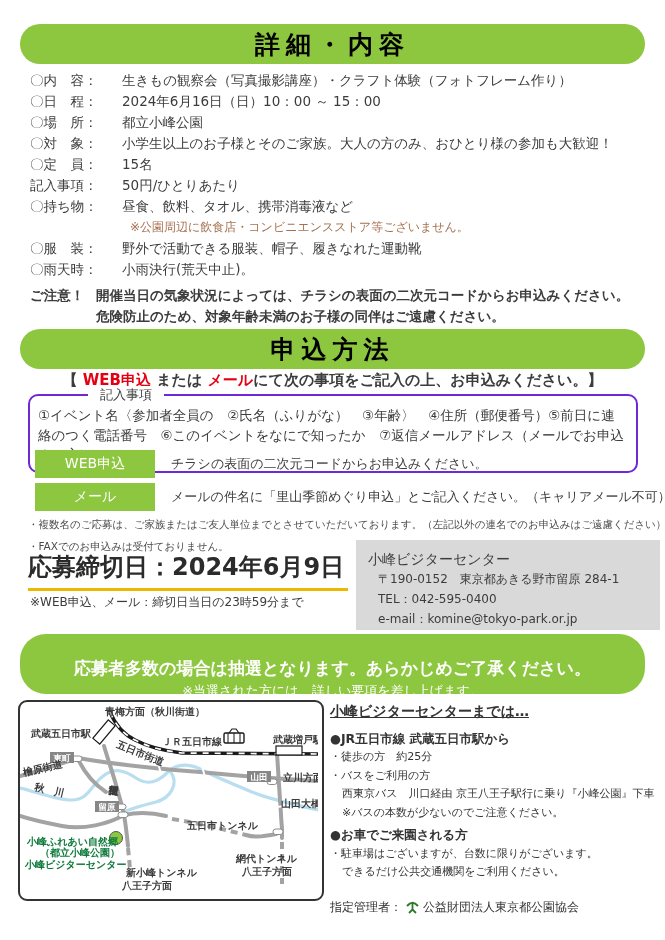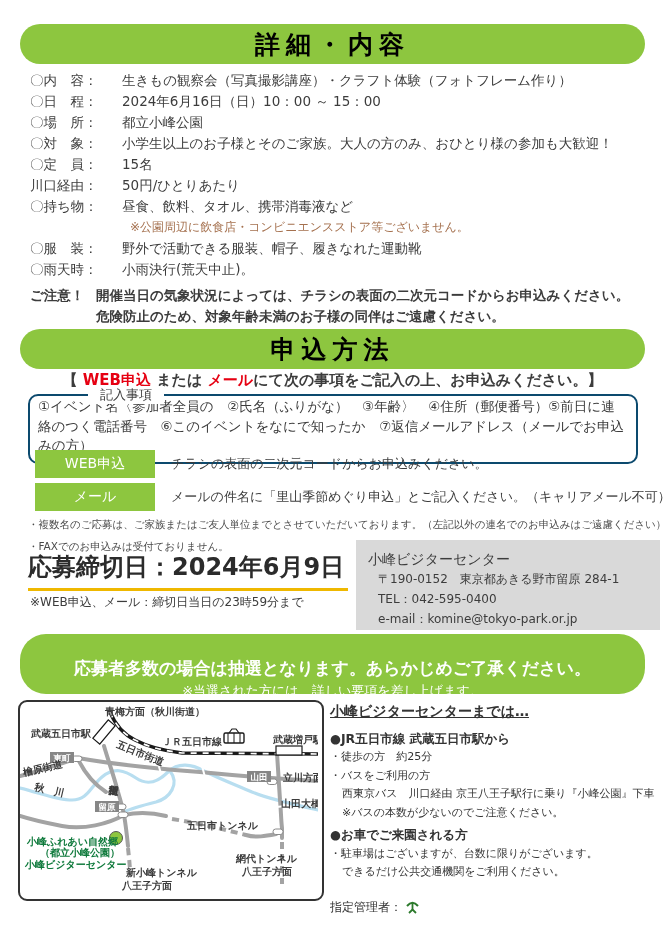--- a/index.html
+++ b/index.html
@@ -14,22 +14,22 @@
   .d-lbl{flex:none;width:92px;}
   .d-val{flex:1;}
   .d-note{padding-left:100px;color:#a5714f;font-size:12px;line-height:21px;}
   .caution{display:flex;margin-top:5px;font-weight:bold;font-size:13.5px;line-height:21px;}
   .c-lbl{flex:none;width:66px;}
   .caution-cont{padding-left:66px;font-weight:bold;font-size:13.5px;line-height:21px;}
   
   .apply-line{position:absolute;top:371px;left:0;width:665px;text-align:center;
               font-size:15px;font-weight:bold;}
   .red{color:#e60012;}
-  .form-box{position:absolute;top:394px;left:28px;width:590px;border:2px solid #0c4a6e;
-            border-radius:10px;padding:1px 8px 6px 8px;font-size:13.5px;line-height:19.5px;}
+  .form-box{position:absolute;top:394px;left:28px;width:590px;border:2px solid #6d28d9;
+            border-radius:10px;padding:10px 8px 6px 8px;font-size:13.5px;line-height:19.5px;}
   .form-box .legend{position:absolute;top:-10px;left:58px;background:#fff;padding:0 12px;
             font-size:13px;line-height:18px;}
   .method{position:absolute;left:35px;display:flex;align-items:center;}
   .m-btn{flex:none;width:120px;height:28px;background:#8dc63f;color:#fff;font-size:14px;
          display:flex;align-items:center;justify-content:center;}
   .m-txt{margin-left:16px;font-size:13px;white-space:nowrap;}
   .small-note{position:absolute;left:28px;font-size:10.5px;color:#4a4a4a;white-space:nowrap;}
   .deadline{position:absolute;top:551px;left:28px;width:320px;font-size:24px;font-weight:bold;
             color:#2b2b2b;padding-bottom:5px;border-bottom:3.5px solid #efb800;white-space:nowrap;}
   .deadline-note{position:absolute;top:594px;left:30px;font-size:12px;}
@@ -88,21 +88,21 @@
     </div>
     <div class="d-row">
       <span class="d-lbl">〇対　象：</span>
       <span class="d-val">小学生以上のお子様とそのご家族。大人の方のみ、おひとり様の参加も大歓迎！</span>
     </div>
     <div class="d-row">
       <span class="d-lbl">〇定　員：</span>
       <span class="d-val">15名</span>
     </div>
     <div class="d-row">
-      <span class="d-lbl">川口経由：</span>
+      <span class="d-lbl">記入事項：</span>
       <span class="d-val">50円/ひとりあたり</span>
     </div>
     <div class="d-row">
       <span class="d-lbl">〇持ち物：</span>
       <span class="d-val">昼食、飲料、タオル、携帯消毒液など</span>
     </div>
     <div class="d-note">※公園周辺に飲食店・コンビニエンスストア等ございません。</div>
     <div class="d-row">
       <span class="d-lbl">〇服　装：</span>
       <span class="d-val">野外で活動できる服装、帽子、履きなれた運動靴</span>
@@ -242,16 +242,17 @@
     <div class="a-head">●お車でご来園される方</div>
     <div class="a-line">・駐車場はございますが、台数に限りがございます。</div>
     <div class="a-line ind">できるだけ公共交通機関をご利用ください。</div>
     <div class="manager">
       <span>指定管理者：</span>
       <svg width="13" height="15" viewBox="0 0 13 15">
         <path d="M1,7 Q6.5,0.5 12,7" fill="none" stroke="#2c7a2c" stroke-width="2"></path>
         <line x1="6.5" y1="4" x2="6.5" y2="12" stroke="#2c7a2c" stroke-width="1.8"></line>
         <path d="M3,14 L6.5,10.5 L10,14" fill="none" stroke="#2c7a2c" stroke-width="1.8"></path>
       </svg>
+      <span>公益財団法人東京都公園協会</span>
     </div>
   </div>
 
 </div>
 
 </body></html>

